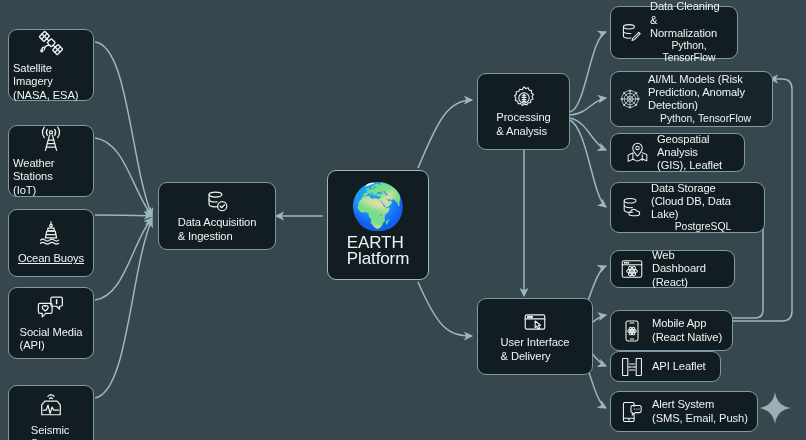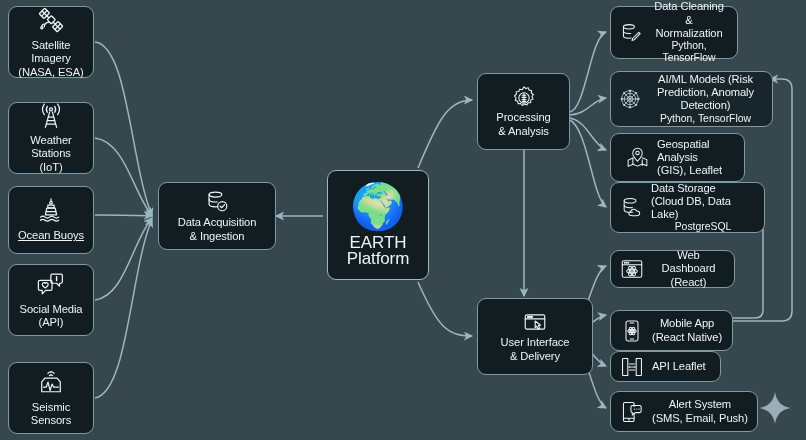--- a/index.html
+++ b/index.html
@@ -30,41 +30,41 @@
     z-index: 2;
   }
   .node.col {
     flex-direction: column;
     justify-content: center;
   }
   .node.row { flex-direction: row; }
   .node-label {
     font-size: 11.2px;
     line-height: 13.2px;
-    text-align: center;
     white-space: pre-line;
     letter-spacing: -0.1px;
   }
   .node-label.left { text-align: left; }
   .sub {
     font-size: 10.4px;
     line-height: 12.4px;
     white-space: pre-line;
     text-align: center;
     color: #eef4f6;
   }
   .sub.left { text-align: center; }
   .ico { display: flex; align-items: center; justify-content: center; flex: none; }
   .ico svg { display: block; }
 
   
   .src {
     left: 8px; width: 86px;
     padding: 7px 4px 7px;
     gap: 4px;
+    margin-top: 23px;
   }
   
   .hub { padding: 0 6px; }
   
   .leaf {
     padding: 6px 9px;
     gap: 8px;
   }
   .leaf .txt { display: flex; flex-direction: column; justify-content: center; }
 
@@ -295,21 +295,21 @@
           <circle cx="6.5" cy="25.5" r="1.1" fill="#cfdbe1"></circle>
       </svg>
     </span>
     <span class="txt">
       <span class="node-label">AI/ML Models (Risk
 Prediction, Anomaly Detection)</span>
       <span class="sub">Python, TensorFlow</span>
     </span>
   </div>
 
-  <div class="node row leaf" id="leaf-geo" style="left:610px;top:133px;width:135px;height:49px;padding-left:15px;">
+  <div class="node row leaf" id="leaf-geo" style="left:610px;top:133px;width:135px;height:39px;padding-left:15px;">
     <span class="ico">
       <svg width="23" height="23" viewBox="0 0 32 32" fill="none" stroke="#eef4f6" stroke-width="1.4" stroke-linecap="round" stroke-linejoin="round">
         <path d="M16 3 a6.6 6.6 0 0 1 6.6 6.6 c0 4.8 -6.6 11.4 -6.6 11.4 s-6.6 -6.6 -6.6 -11.4 a6.6 6.6 0 0 1 6.6 -6.6 z"></path>
         <circle cx="16" cy="9.6" r="2.4"></circle>
         <path d="M9.6 16.6 L3 19.6 v8.8 l6.6 -3 l6.4 2.6 l6.6 -3 l6.4 2.6 v-8.6 l-6.4 -2.6"></path>
         <path d="M9.6 25.4 v-8.8 M22.6 27 v-8"></path>
       </svg>
     </span>
     <span class="txt">
       <span class="node-label left">Geospatial Analysis

